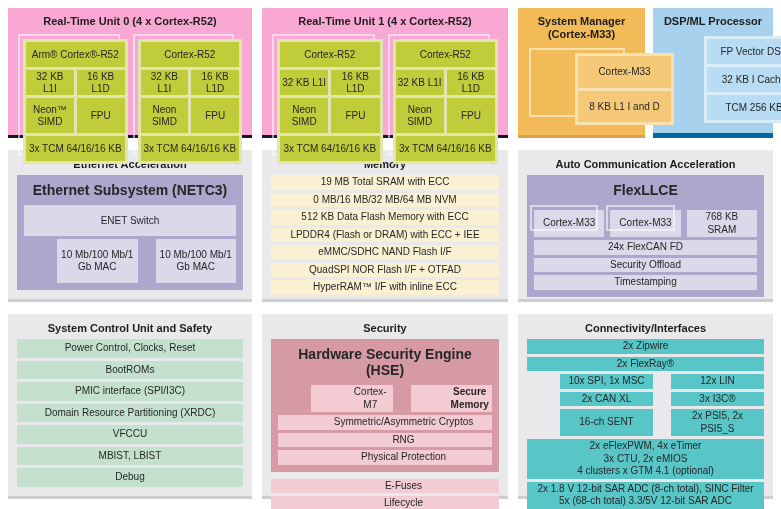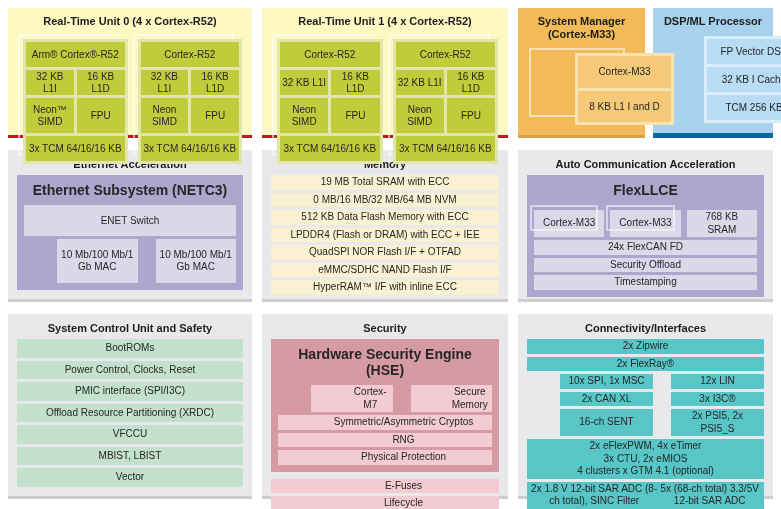--- a/index.html
+++ b/index.html
@@ -18,21 +18,21 @@
     column-gap: 10px; row-gap: 12px;
     width: 765px; height: 491px;
   }
   .section-title {
     font-size: 11px; font-weight: bold; text-align: center;
     color: #1d1d1d; line-height: 1.2; padding: 2px 0 4px;
     flex: 0 0 auto;
   }
   
   .cblock { display:flex; flex-direction:column; padding:5px 8px 8px; }
-  .rtu   { background:#fef9c3; border-bottom:3px solid #b91c1c; }
+  .rtu   { background:#f9a8d4; border-bottom:3px solid #0f172a; }
   .mgr   { background:#f2bb58; border-bottom:3px solid #dba14a; }
   .dspb  { background:#a7d1ed; border-bottom:5px solid #0369a1; }
   
   .split { display:grid; grid-template-columns: 127px 120px; column-gap:8px; }
   
   .cards { flex:1; display:grid; grid-template-columns:1fr 1fr; column-gap:10px; padding:7px 2px 2px 7px; }
   .stack { position:relative; }
   .stack::before {
     content:""; position:absolute; left:-5px; top:-5px; right:8px; bottom:8px;
     border:2px solid rgba(255,255,255,0.55); pointer-events:none;
@@ -83,21 +83,21 @@
   .triple-row .stack::before { left:-4px; top:-5px; right:6px; bottom:6px; }
   .mac { flex:1.5; }
   
   .hse {
     background:#d69aa4; flex:5; display:flex; flex-direction:column;
     padding:4px 7px 7px; gap:3px; margin-bottom:4px;
   }
   
   .c-s { flex:1; }
   .c-m3 { flex:2.6; flex-direction:column; }
-  .c-m2 { flex:1.9; flex-direction:row; }
+  .c-m2 { flex:1.9; flex-direction:column; }
   .line { display:block; }
 </style>
 </head>
 <body>
 
 <div class="page">
   <div class="grid">
 
     <div class="cblock rtu">
       <div class="section-title">Real-Time Unit 0 (4 x Cortex-R52)</div>
@@ -187,22 +187,22 @@
       </div>
     </div>
 
     <div class="box">
       <div class="section-title">Memory</div>
       <div class="box-content">
         <div class="row cream">19 MB Total SRAM with ECC</div>
         <div class="row cream">0 MB/16 MB/32 MB/64 MB NVM</div>
         <div class="row cream">512 KB Data Flash Memory with ECC</div>
         <div class="row cream">LPDDR4 (Flash or DRAM) with ECC + IEE</div>
+        <div class="row cream">eMMC/SDHC NAND Flash I/F</div>
         <div class="row cream">QuadSPI NOR Flash I/F + OTFAD</div>
-        <div class="row cream">eMMC/SDHC NAND Flash I/F</div>
         <div class="row cream">HyperRAM™ I/F with inline ECC</div>
       </div>
     </div>
 
     <div class="box">
       <div class="section-title">Auto Communication Acceleration</div>
       <div class="purple">
         <div class="inner-title">FlexLLCE</div>
         <div class="triple-row">
           <div class="stack">
@@ -217,38 +217,38 @@
         </div>
         <div class="row lav">24x FlexCAN FD</div>
         <div class="row lav">Security Offload</div>
         <div class="row lav">Timestamping</div>
       </div>
     </div>
 
     <div class="box">
       <div class="section-title">System Control Unit and Safety</div>
       <div class="box-content">
+        <div class="row sgreen">Power Control, Clocks, Reset</div>
         <div class="row sgreen">BootROMs</div>
-        <div class="row sgreen">Power Control, Clocks, Reset</div>
         <div class="row sgreen">PMIC interface (SPI/I3C)</div>
-        <div class="row sgreen">Offload Resource Partitioning (XRDC)</div>
+        <div class="row sgreen">Domain Resource Partitioning (XRDC)</div>
         <div class="row sgreen">VFCCU</div>
         <div class="row sgreen">MBIST, LBIST</div>
-        <div class="row sgreen">Vector</div>
+        <div class="row sgreen">Debug</div>
       </div>
     </div>
 
     <div class="box">
       <div class="section-title">Security</div>
       <div class="box-content">
         <div class="hse">
           <div class="inner-title">Hardware Security Engine (HSE)</div>
           <div class="pair-row">
             <div class="row pink" style="flex:none;">Cortex-M7</div>
-            <div class="row pink" style="flex:none;">Secure Memory</div>
+            <div class="row pink" style="flex:none;font-weight:bold;">Secure Memory</div>
           </div>
           <div class="row pink">Symmetric/Asymmetric Cryptos</div>
           <div class="row pink">RNG</div>
           <div class="row pink">Physical Protection</div>
         </div>
         <div class="row pink">E-Fuses</div>
         <div class="row pink">Lifecycle</div>
       </div>
     </div>
 

